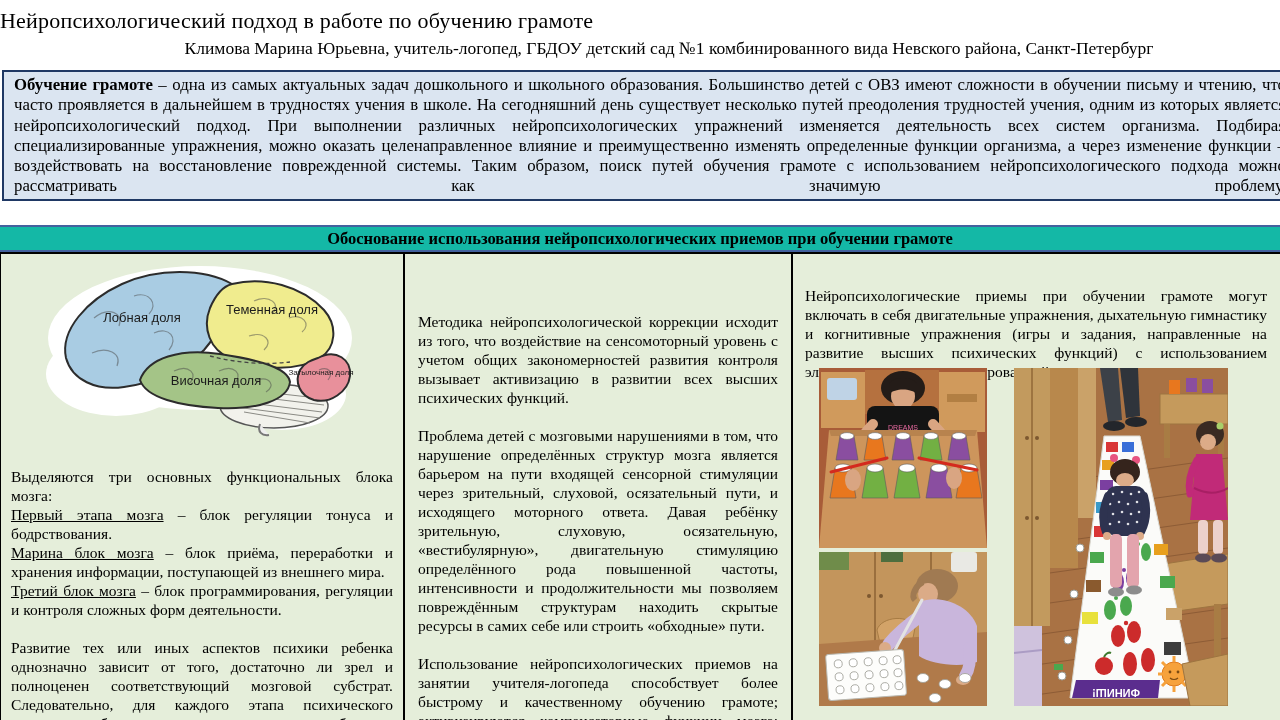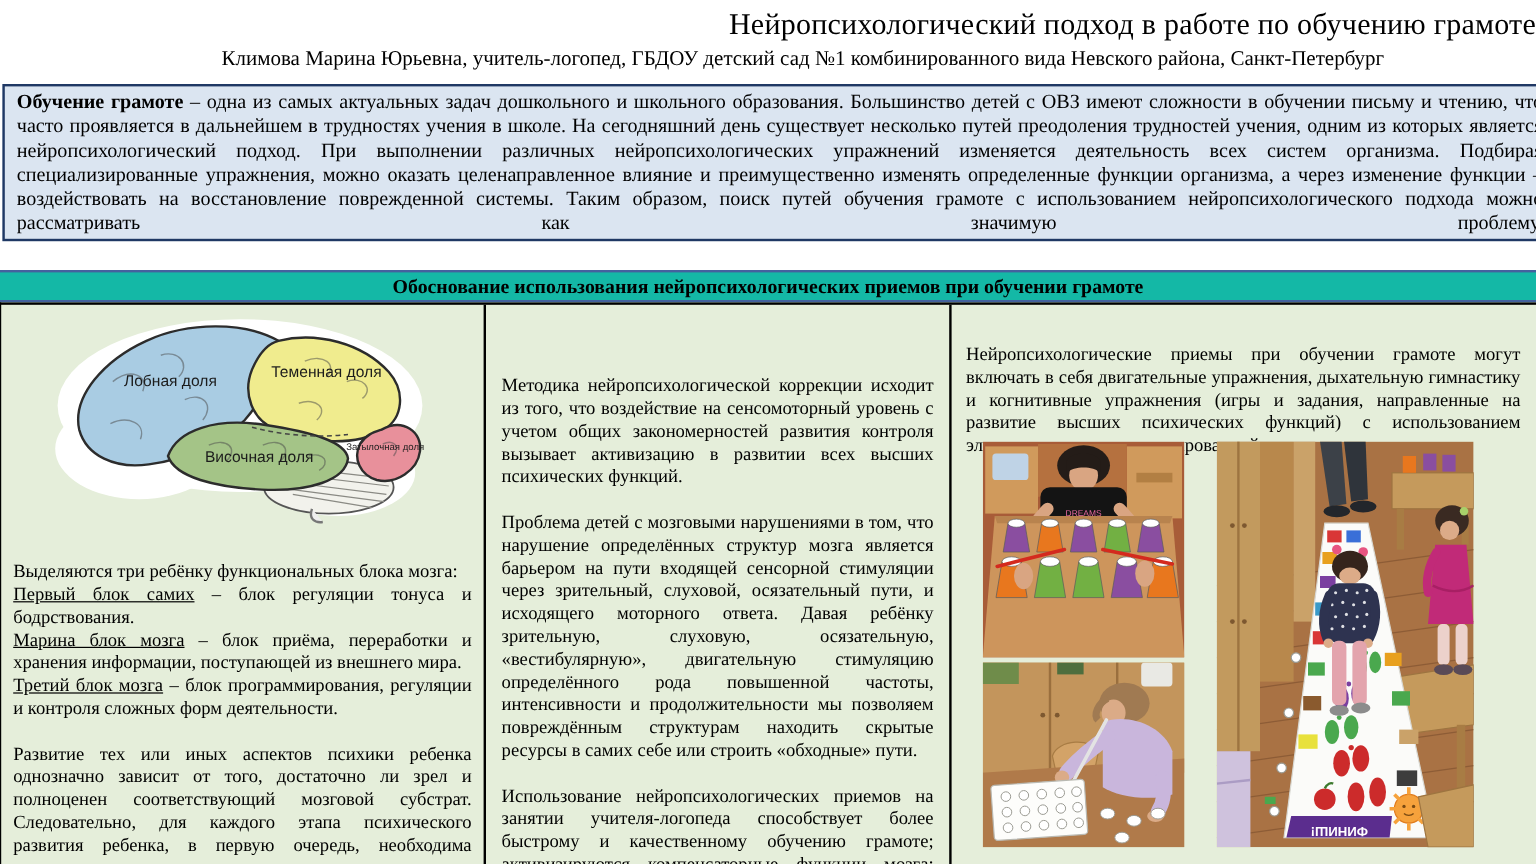--- a/index.html
+++ b/index.html
@@ -1,22 +1,22 @@
 <!DOCTYPE html>
 <html lang="ru"><head>
 <meta charset="utf-8">
 <style>
   html,body{margin:0;padding:0;}
   body{
     width:1280px;height:720px;position:relative;overflow:hidden;
     background:#ffffff;font-family:"Liberation Serif","DejaVu Serif",serif;color:#000;
   }
   .page-title{
-    position:absolute;top:6px;left:0;width:1280px;text-align:right;
-    font-size:25px;line-height:30px;font-weight:400;letter-spacing:.2px;
+    position:absolute;top:6px;left:0;width:1280px;text-align:left;
+    font-size:22px;line-height:30px;font-weight:400;letter-spacing:.2px;
   }
   .page-subtitle{
     position:absolute;top:38px;left:0;width:1280px;text-align:center;
     font-size:17.5px;line-height:20px;padding-left:29px;
   }
   .intro-box{
     position:absolute;left:2px;top:70px;width:1272px;height:124px;
     background:#dbe5f1;border:2px solid #1f3864;
     padding:3px 10px 0 10px;
     font-size:16.8px;line-height:20.3px;
@@ -109,22 +109,22 @@
         <path d="M295,112 C304,108 310,114 304,122"></path>
       </g>
 
       <text class="svg-label" x="118" y="64" font-size="13" text-anchor="middle" fill="#1c1c1c">Лобная доля</text>
       <text class="svg-label" x="248" y="56" font-size="13" text-anchor="middle" fill="#1c1c1c">Теменная доля</text>
       <text class="svg-label" x="192" y="127" font-size="13" text-anchor="middle" fill="#1c1c1c">Височная доля</text>
       <text class="svg-label" x="297" y="117" font-size="8" text-anchor="middle" fill="#1c1c1c">Затылочная доля</text>
     </svg>
 
     <div class="text-wrap body-text">
-      <div>Выделяются три ребёнку функциональных блока мозга:</div>
-      <div><span class="block-name">Первый блок самих</span><span> – блок регуляции тонуса и бодрствования.</span></div>
+      <div>Выделяются три основных функциональных блока мозга:</div>
+      <div><span class="block-name">Первый этапа мозга</span><span> – блок регуляции тонуса и бодрствования.</span></div>
       <div><span class="block-name">Марина блок мозга</span><span> – блок приёма, переработки и хранения информации, поступающей из внешнего мира.</span></div>
       <div><span class="block-name">Третий блок мозга</span><span> – блок программирования, регуляции и контроля сложных форм деятельности.</span></div>
       <div class="para-gap">Развитие тех или иных аспектов психики ребенка однозначно зависит от того, достаточно ли зрел и полноценен соответствующий мозговой субстрат. Следовательно, для каждого этапа психического развития ребенка, в первую очередь, необходима потенциальная готовность комплекса определенных мозговых образований к его обеспечению.</div>
     </div>
   </div>
 
   <div class="col col-mid">
     <div class="text-wrap body-text">
       <p>Методика нейропсихологической коррекции исходит из того, что воздействие на сенсомоторный уровень с учетом общих закономерностей развития контроля вызывает активизацию в развитии всех высших психических функций.</p>
       <p>Проблема детей с мозговыми нарушениями в том, что нарушение определённых структур мозга является барьером на пути входящей сенсорной стимуляции через зрительный, слуховой, осязательный пути, и исходящего моторного ответа. Давая ребёнку зрительную, слуховую, осязательную, «вестибулярную», двигательную стимуляцию определённого рода повышенной частоты, интенсивности и продолжительности мы позволяем повреждённым структурам находить скрытые ресурсы в самих себе или строить «обходные» пути.</p>

